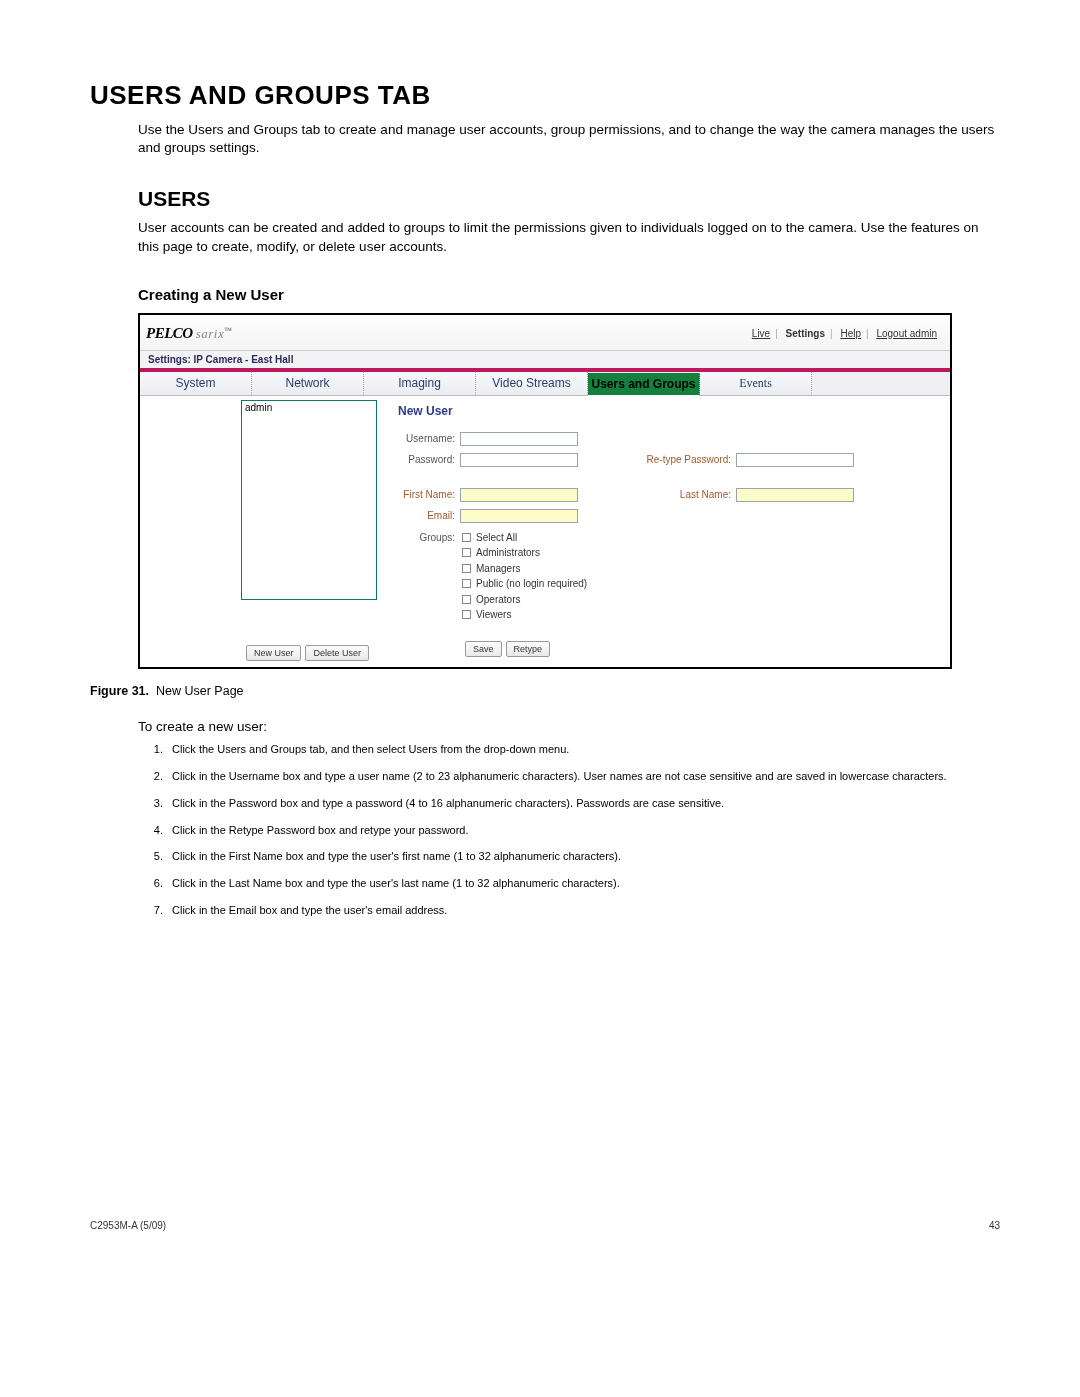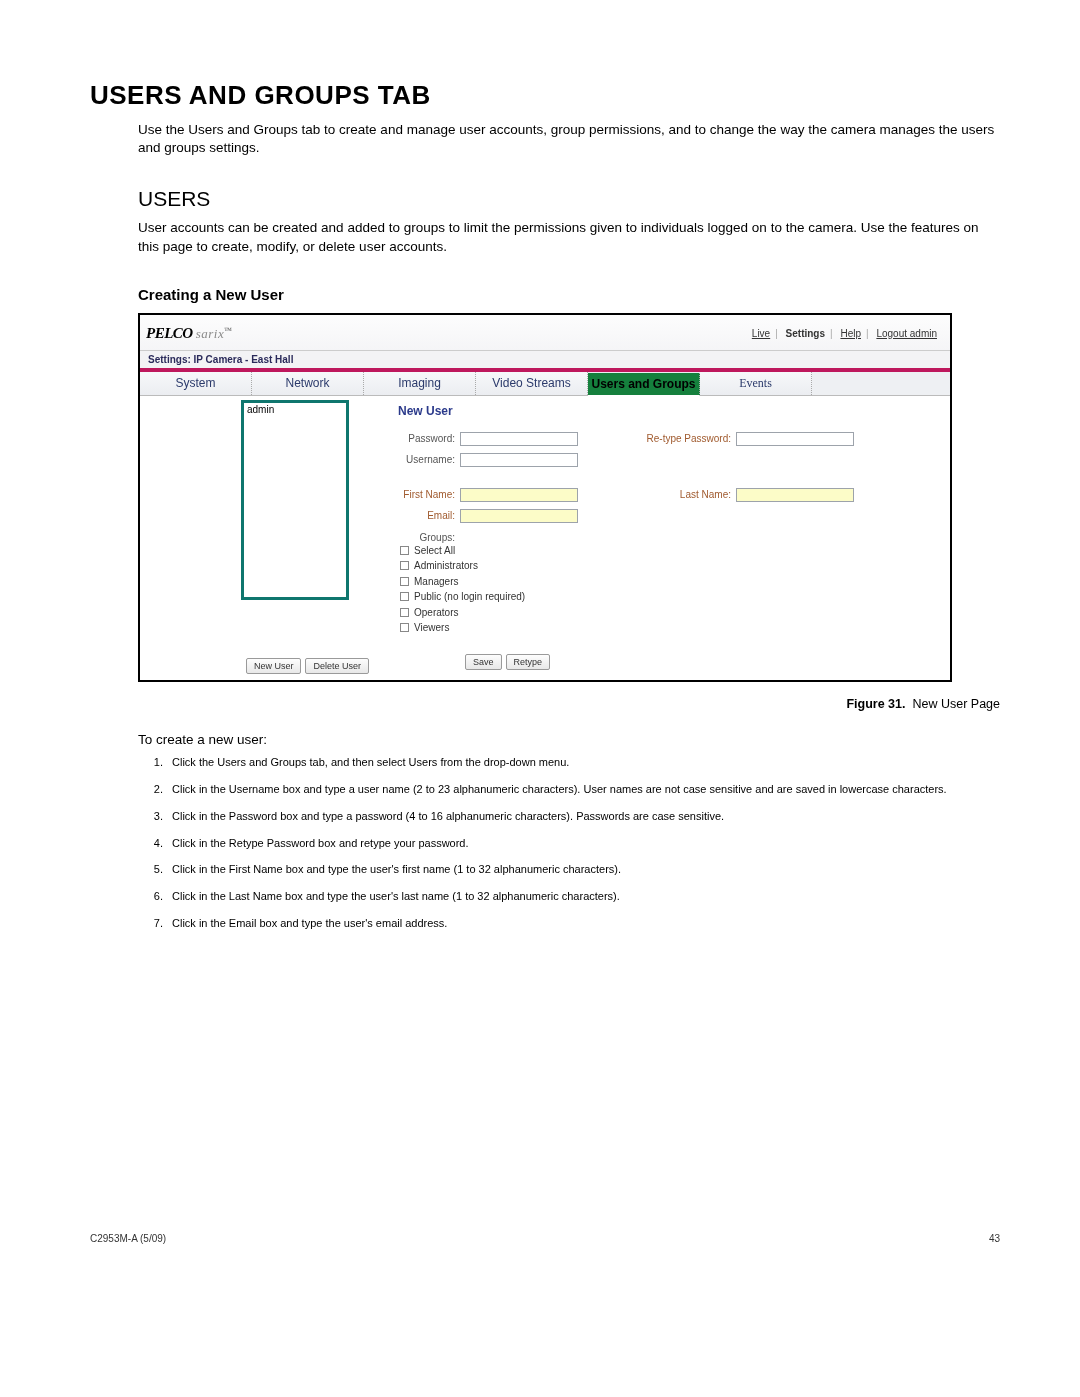--- a/index.html
+++ b/index.html
@@ -23,21 +23,21 @@
     font-stretch: condensed;
   }
   .intro {
     margin-left: 48px;
     font-size: 13.5px;
     line-height: 1.35;
     margin-bottom: 30px;
   }
   h2.section-title {
     font-family: "Arial Narrow", Arial, sans-serif;
-    font-weight: normal;
+    font-weight: bold;
     font-size: 21px;
     margin: 0 0 8px 48px;
     font-stretch: condensed;
   }
   h3.sub-title {
     font-family: Arial, sans-serif;
     font-weight: bold;
     font-size: 15px;
     margin: 25px 0 10px 48px;
   }
@@ -115,22 +115,22 @@
   }
   .sidebar {
     width: 150px;
     border-right: 0 none;
     padding: 0 0 0 0;
     display:flex;
     flex-direction:column;
   }
   .userlist {
     margin: 4px 6px 4px 110px;
-    width: 108px;
-    border: 3px solid #0f766e;
+    width: 136px;
+    border: 1px solid #0f766e;
     background: #fff;
     font-size: 10px;
     padding: 1px 3px;
     height: 200px;
     margin-left: 1px;
   }
   .sidebar-inner {
     width: 135px;
     margin-left: 110px;
     display:flex;
@@ -191,42 +191,41 @@
   .lbl2 {
     width: 98px;
     text-align: right;
     padding-right: 5px;
     color:#a05a2e;
   }
   .groups-block {
     display:flex;
     font-size:10px;
     margin-top:4px;
-    flex-direction:column;
   }
   .groups-block .lbl { vertical-align: top; padding-top:2px; color:#555;}
   .chk-list { padding-left: 2px; line-height: 1.55; color:#333;}
   .chk {
     display:inline-block;
     width:9px; height:9px;
     border:1px solid #888;
     margin-right:5px;
     vertical-align: middle;
     position:relative;
     top:-1px;
     background:#fff;
   }
   .form-buttons {
     margin-top: 18px;
     padding-left: 67px;
     display:flex;
     gap:4px;
   }
   .caption {
-    text-align: right;
+    text-align: left;
     font-size: 12.5px;
     margin: 15px 0 20px 0;
   }
   .caption b { font-weight: bold; }
   .body-text {
     margin-left: 48px;
     font-size: 13.5px;
     line-height: 1.35;
   }
   ol.steps {
@@ -286,28 +285,28 @@
           </div>
           <div class="sidebar-buttons">
             <div class="btn">New User</div>
             <div class="btn">Delete User</div>
           </div>
         </div>
       </div>
       <div class="formarea">
         <div class="form-title">New User</div>
         <div class="row">
+          <div class="lbl">Username:</div>
+          <div class="fld plain"></div>
+        </div>
+        <div class="row">
           <div class="lbl">Password:</div>
           <div class="fld plain"></div>
           <div class="pair-gap"></div>
           <div class="lbl2">Re-type Password:</div>
-          <div class="fld plain"></div>
-        </div>
-        <div class="row">
-          <div class="lbl">Username:</div>
           <div class="fld plain"></div>
         </div>
         <div style="height:14px"></div>
         <div class="row">
           <div class="lbl blue">First Name:</div>
           <div class="fld"></div>
           <div class="pair-gap"></div>
           <div class="lbl2">Last Name:</div>
           <div class="fld"></div>
         </div>

